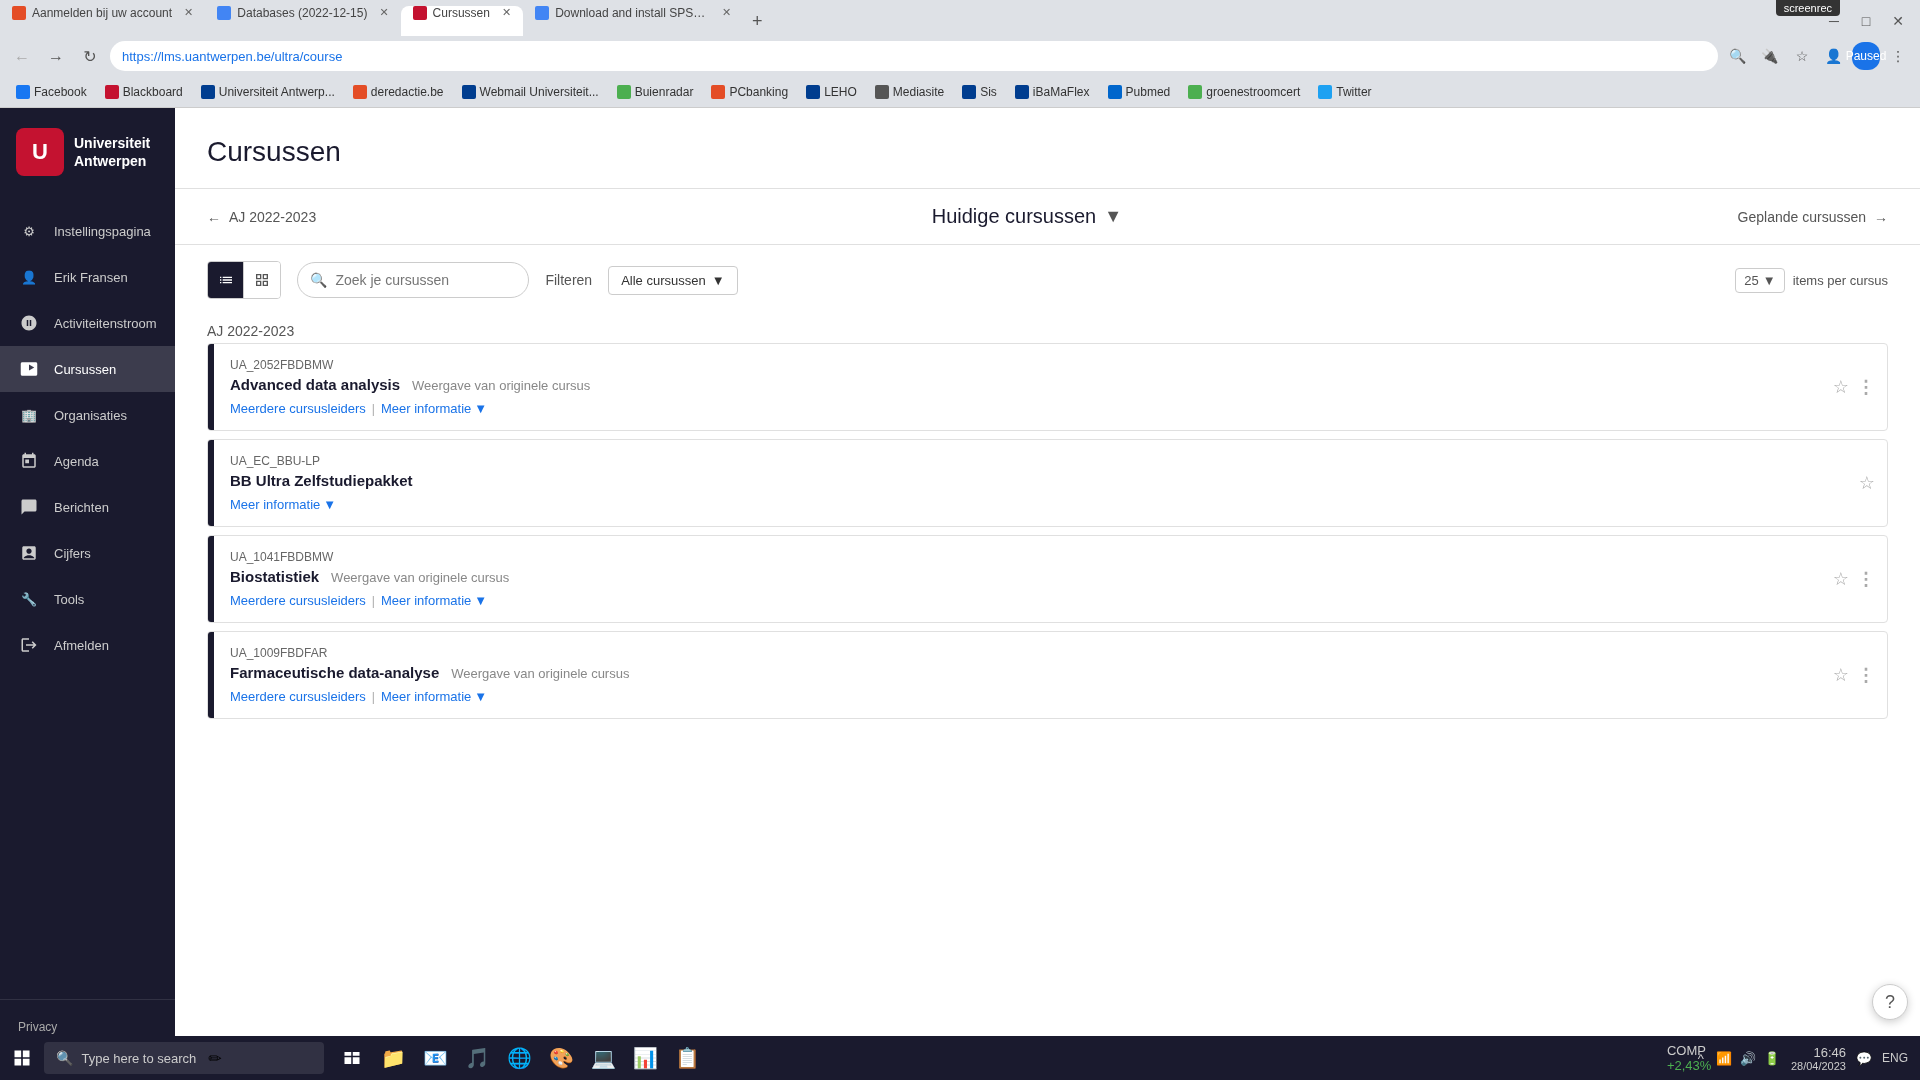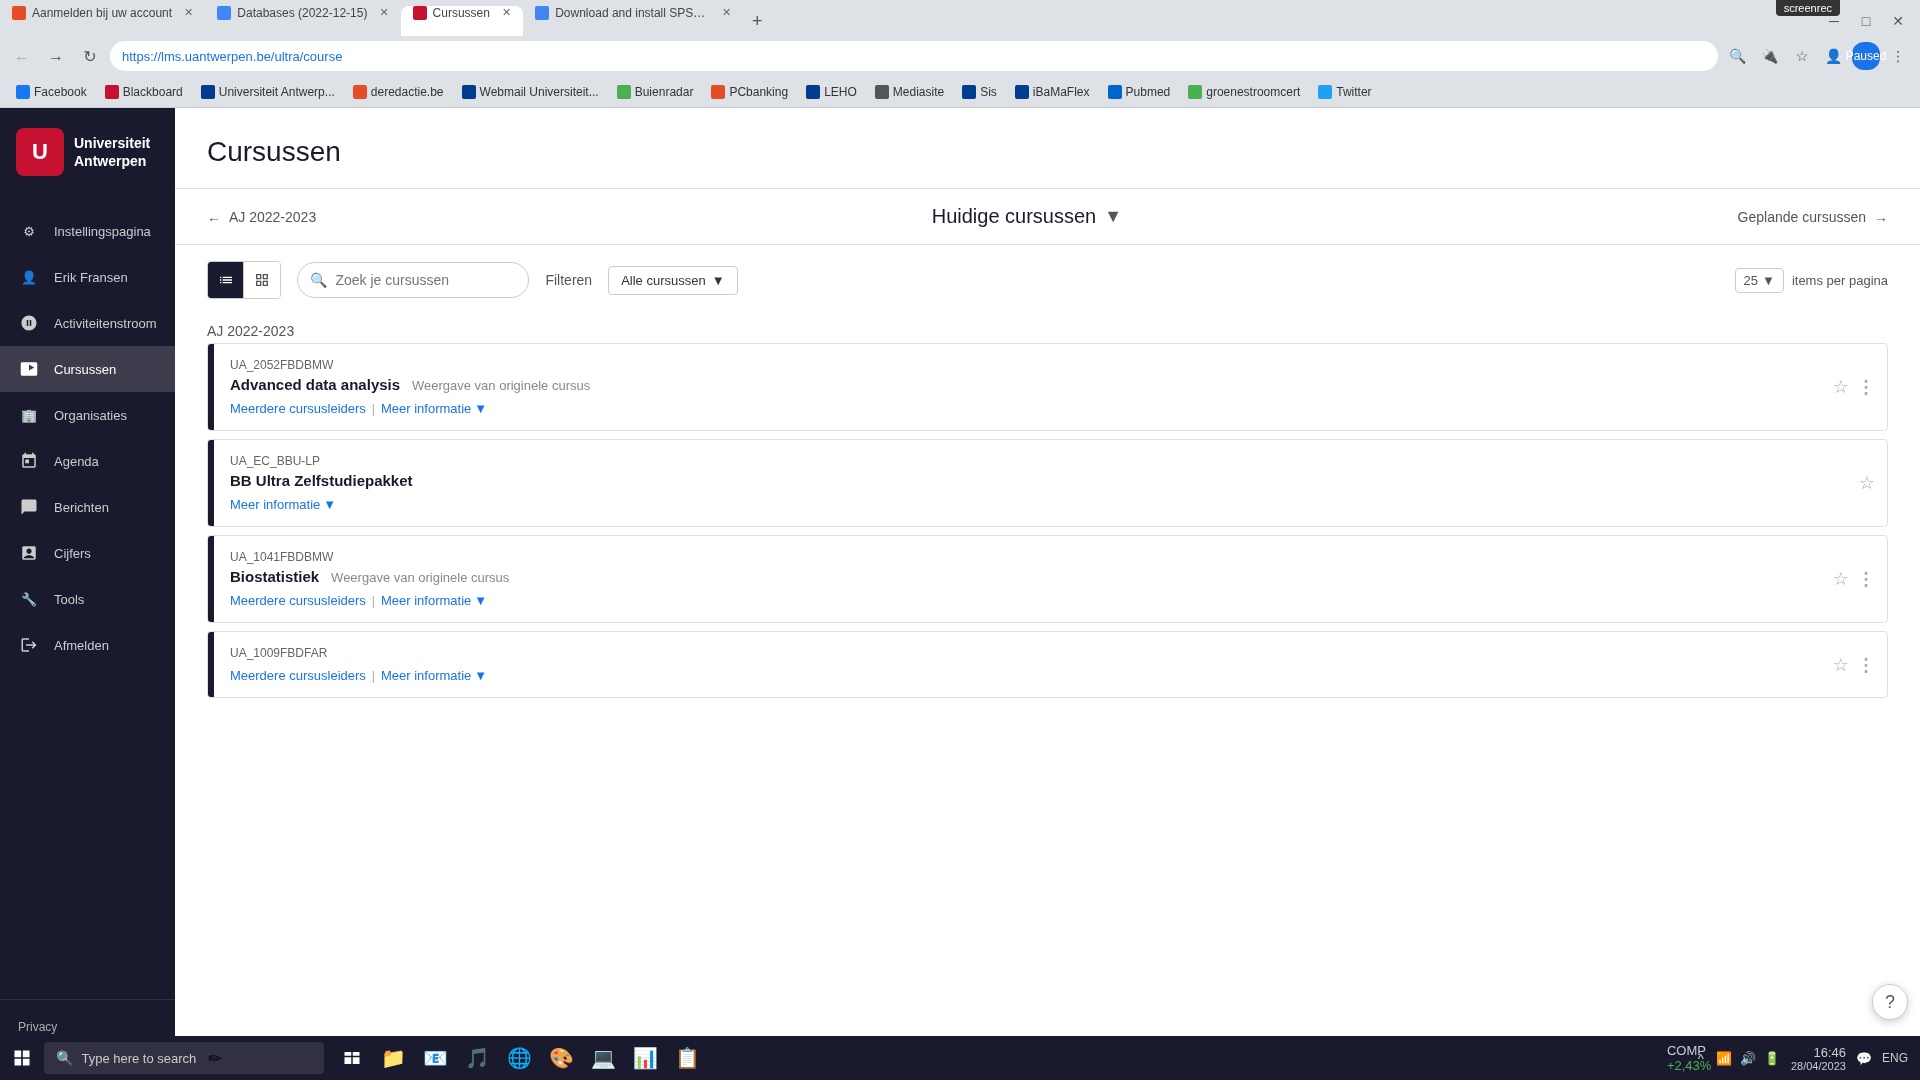--- a/index.html
+++ b/index.html
@@ -435,21 +435,21 @@
       <div class="filter-select">
         <span>Alle cursussen</span>
         <span>▼</span>
       </div>
 
       <div class="items-per-page">
         <div class="items-select">
           <span>25</span>
           <span>▼</span>
         </div>
-        <span>items per pagina</span>
+        <span>items per cursus</span>
       </div>
     </div>
 
     <div class="year-heading">AJ 2022-2023</div>
 
     <div class="course-list">
 
       <div class="course-card">
         <div class="course-accent"></div>
         <div class="course-body">
@@ -512,20 +512,24 @@
         <div class="course-right">
           <span class="star-icon">☆</span>
           <span class="more-icon">⋮</span>
         </div>
       </div>
 
       <div class="course-card">
         <div class="course-accent"></div>
         <div class="course-body">
           <div class="course-code">UA_1009FBDFAR</div>
+          <div>
+            <span class="course-name">Farmaceutische data-analyse</span>
+            <span class="course-subtitle">Weergave van originele cursus</span>
+          </div>
           <div class="course-actions-row">
             <a class="course-link">Meerdere cursusleiders</a>
             <span class="separator">|</span>
             <div class="more-info-btn">
               <span>Meer informatie</span>
               <span>▼</span>
             </div>
           </div>
         </div>
         <div class="course-right">

